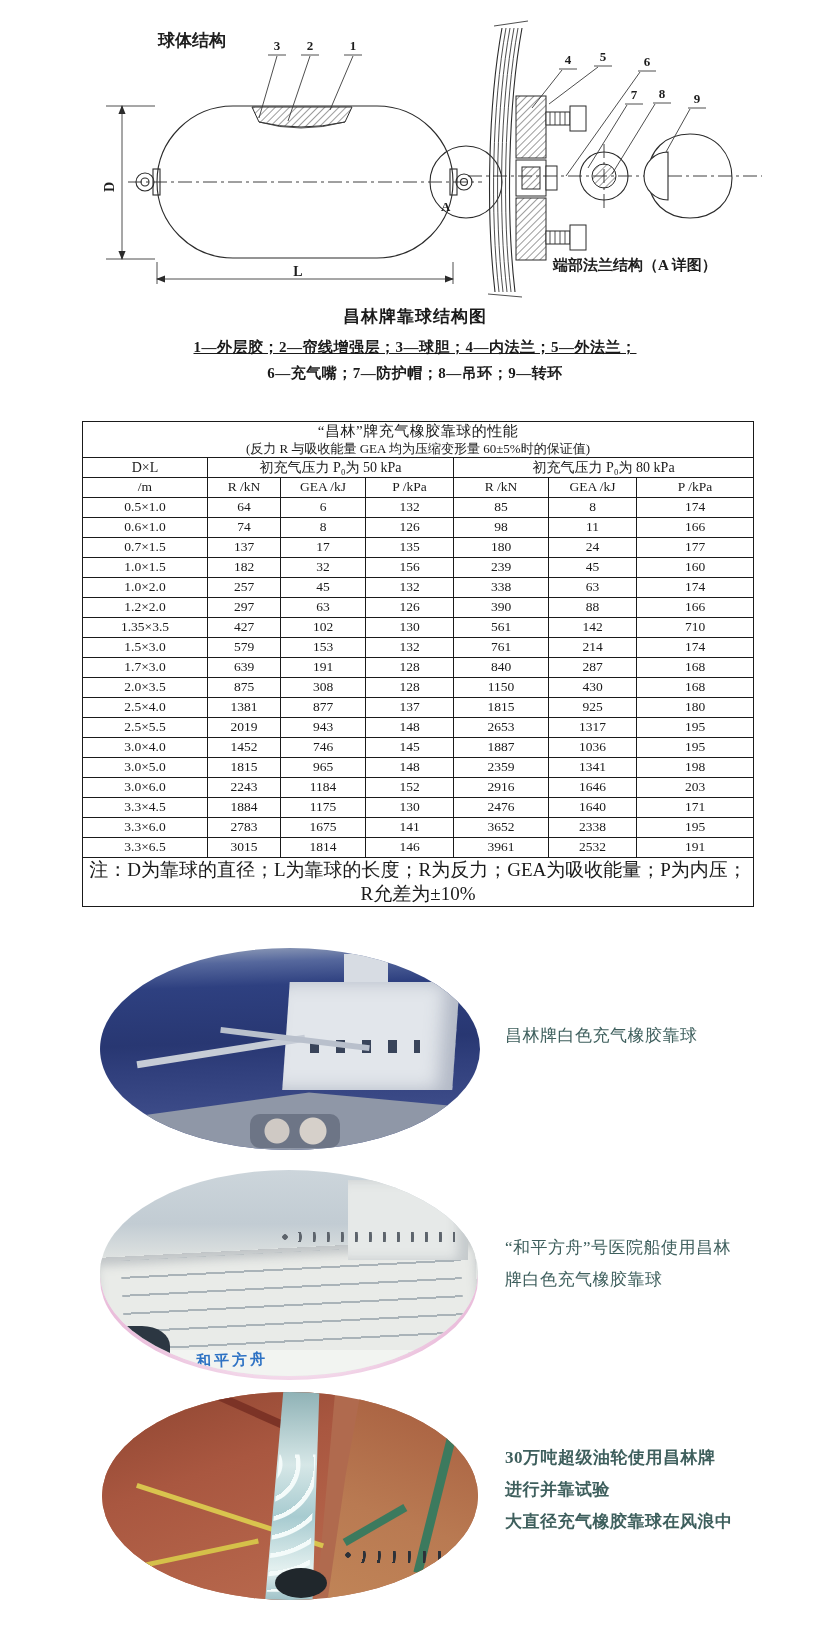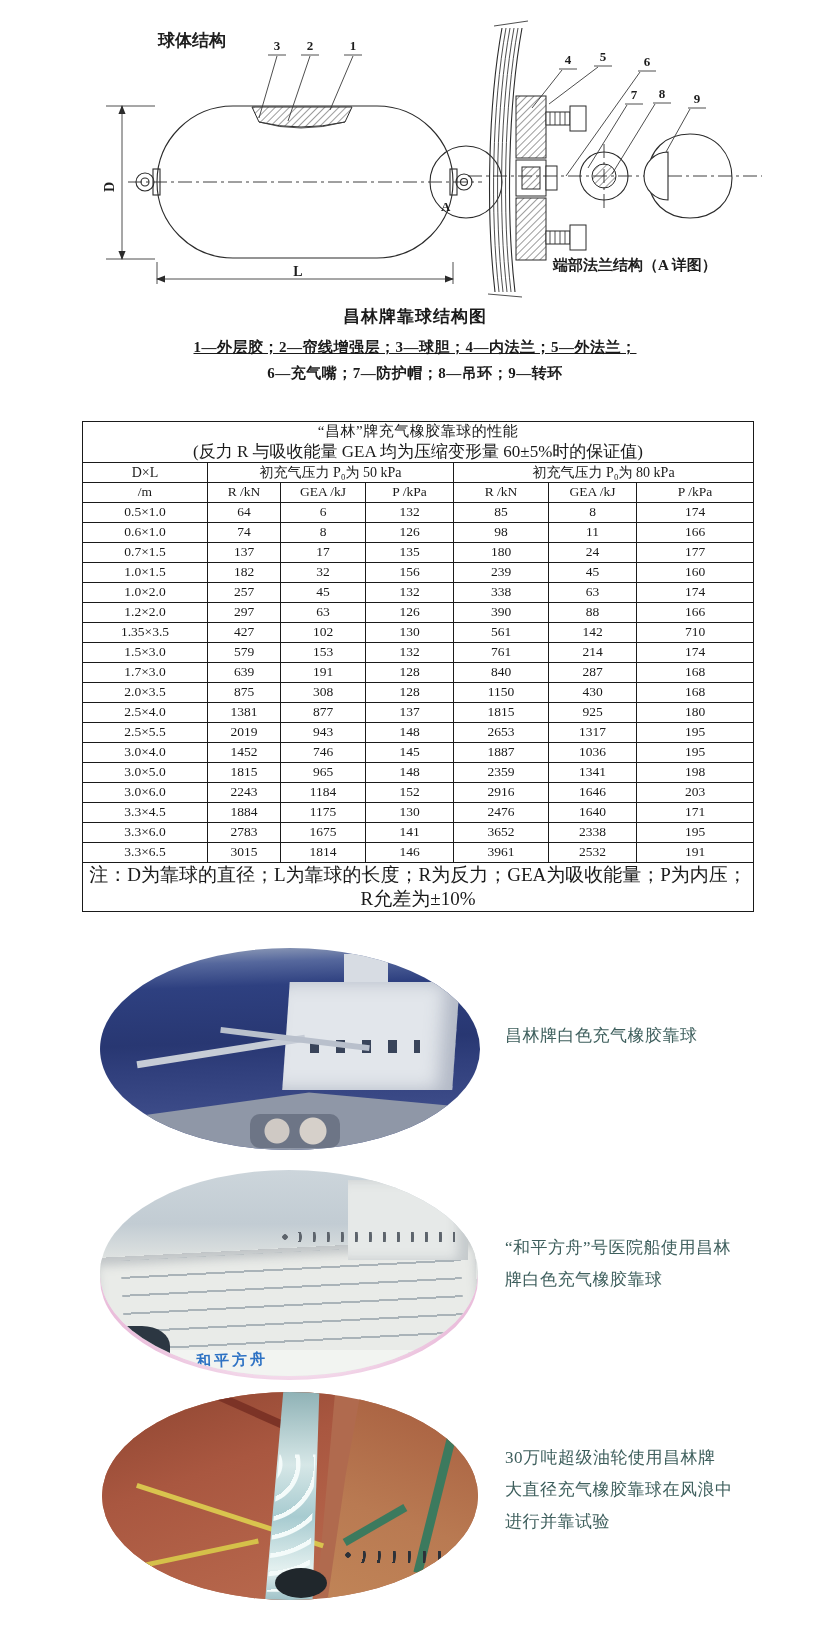--- a/index.html
+++ b/index.html
@@ -13,21 +13,21 @@
   .legend-line{position:absolute;left:0;width:830px;text-align:center;
                font-size:15px;font-weight:600;letter-spacing:.5px;}
   .legend-1{top:338px;text-decoration:underline;} .legend-2{top:364px;}
 
   
   table.spec{position:absolute;left:82px;top:421px;width:671px;border-collapse:collapse;
              table-layout:fixed;font-size:13.5px;}
   table.spec td{border:1px solid #1a1a1a;text-align:center;padding:0 2px;height:19px;line-height:1.25;}
   td.title-cell{height:44px;}
   .tbl-title{font-size:15px;letter-spacing:.5px;}
-  .tbl-subtitle{font-size:17px;}
+  .tbl-subtitle{font-size:13px;}
   td.grp{height:22px;font-size:14px;}
   td.subhead{height:22px;font-size:13.5px;}
   td.note-cell{text-align:left;padding-left:8px;height:22px;font-size:19px;}
 
   
   .oval{position:absolute;border-radius:50%;overflow:hidden;}
   .oval *{position:absolute;}
   .photo1{left:100px;top:948px;width:380px;height:202px;
     background:linear-gradient(178deg,#9aa6bd 0%,#56689d 9%,#2e4080 20%,#283772 46%,#303f7c 58%,#3c4b88 78%,#46558f 100%);}
   .p1-super{right:24px;top:34px;width:170px;height:108px;background:#e2e6eb;transform:skewX(-4deg);
@@ -77,21 +77,21 @@
   .p3-rightdeck{right:0;top:0;width:40%;height:100%;background:linear-gradient(200deg,#a65c3e 0%,#b97a52 60%,#c08457 100%);
     clip-path:polygon(22% 0,100% 0,100% 100%,0 100%,12% 40%);}
   .p3-green{right:10%;top:18%;width:9px;height:70%;background:#3c7a5e;transform:rotate(14deg);}
   .p3-green2{right:18%;top:62%;width:70px;height:8px;background:#3c7a5e;transform:rotate(-30deg);}
   .p3-fender{left:46%;bottom:2px;width:52px;height:30px;border-radius:50%;background:#20272c;}
   .p3-people{right:6%;bottom:18%;width:30%;height:12px;
     background:repeating-radial-gradient(circle at 5px 4px,#2c3138 0 2.5px,transparent 3px 15px);}
 
   .photo-caption{position:absolute;left:505px;width:250px;font-size:17px;line-height:32px;
     color:#3e5f5d;letter-spacing:.5px;}
-  .cap1{top:1020px;} .cap2{top:1232px;} .cap3{top:1442px;}
+  .cap1{top:1020px;} .cap2{top:1232px;} .cap3{top:1442px;font-weight:bold;}
 
   svg text{font-family:"Liberation Serif",serif;fill:#1d1d1d;}
   .dline{stroke:#2b2b2b;stroke-width:1.1;fill:none;}
   .dthin{stroke:#3a3a3a;stroke-width:0.9;fill:none;}
   .cl{stroke:#2b2b2b;stroke-width:0.9;fill:none;stroke-dasharray:14 4 3 4;}
   .num{font-size:13px;font-weight:bold;}
 </style>
 </head>
 <body>
 
@@ -455,17 +455,17 @@
     <div class="p3-water"></div>
     <div class="p3-foam"></div>
     <div class="p3-rightdeck"></div>
     <div class="p3-green"></div>
     <div class="p3-green2"></div>
     <div class="p3-people"></div>
     <div class="p3-fender"></div>
   </div>
   <div class="photo-caption cap3">
     <div>30万吨超级油轮使用昌林牌</div>
+    <div>进行并靠试验</div>
     <div>大直径充气橡胶靠球在风浪中</div>
-    <div>进行并靠试验</div>
   </div>
 
 </div>
 
 </body></html>

